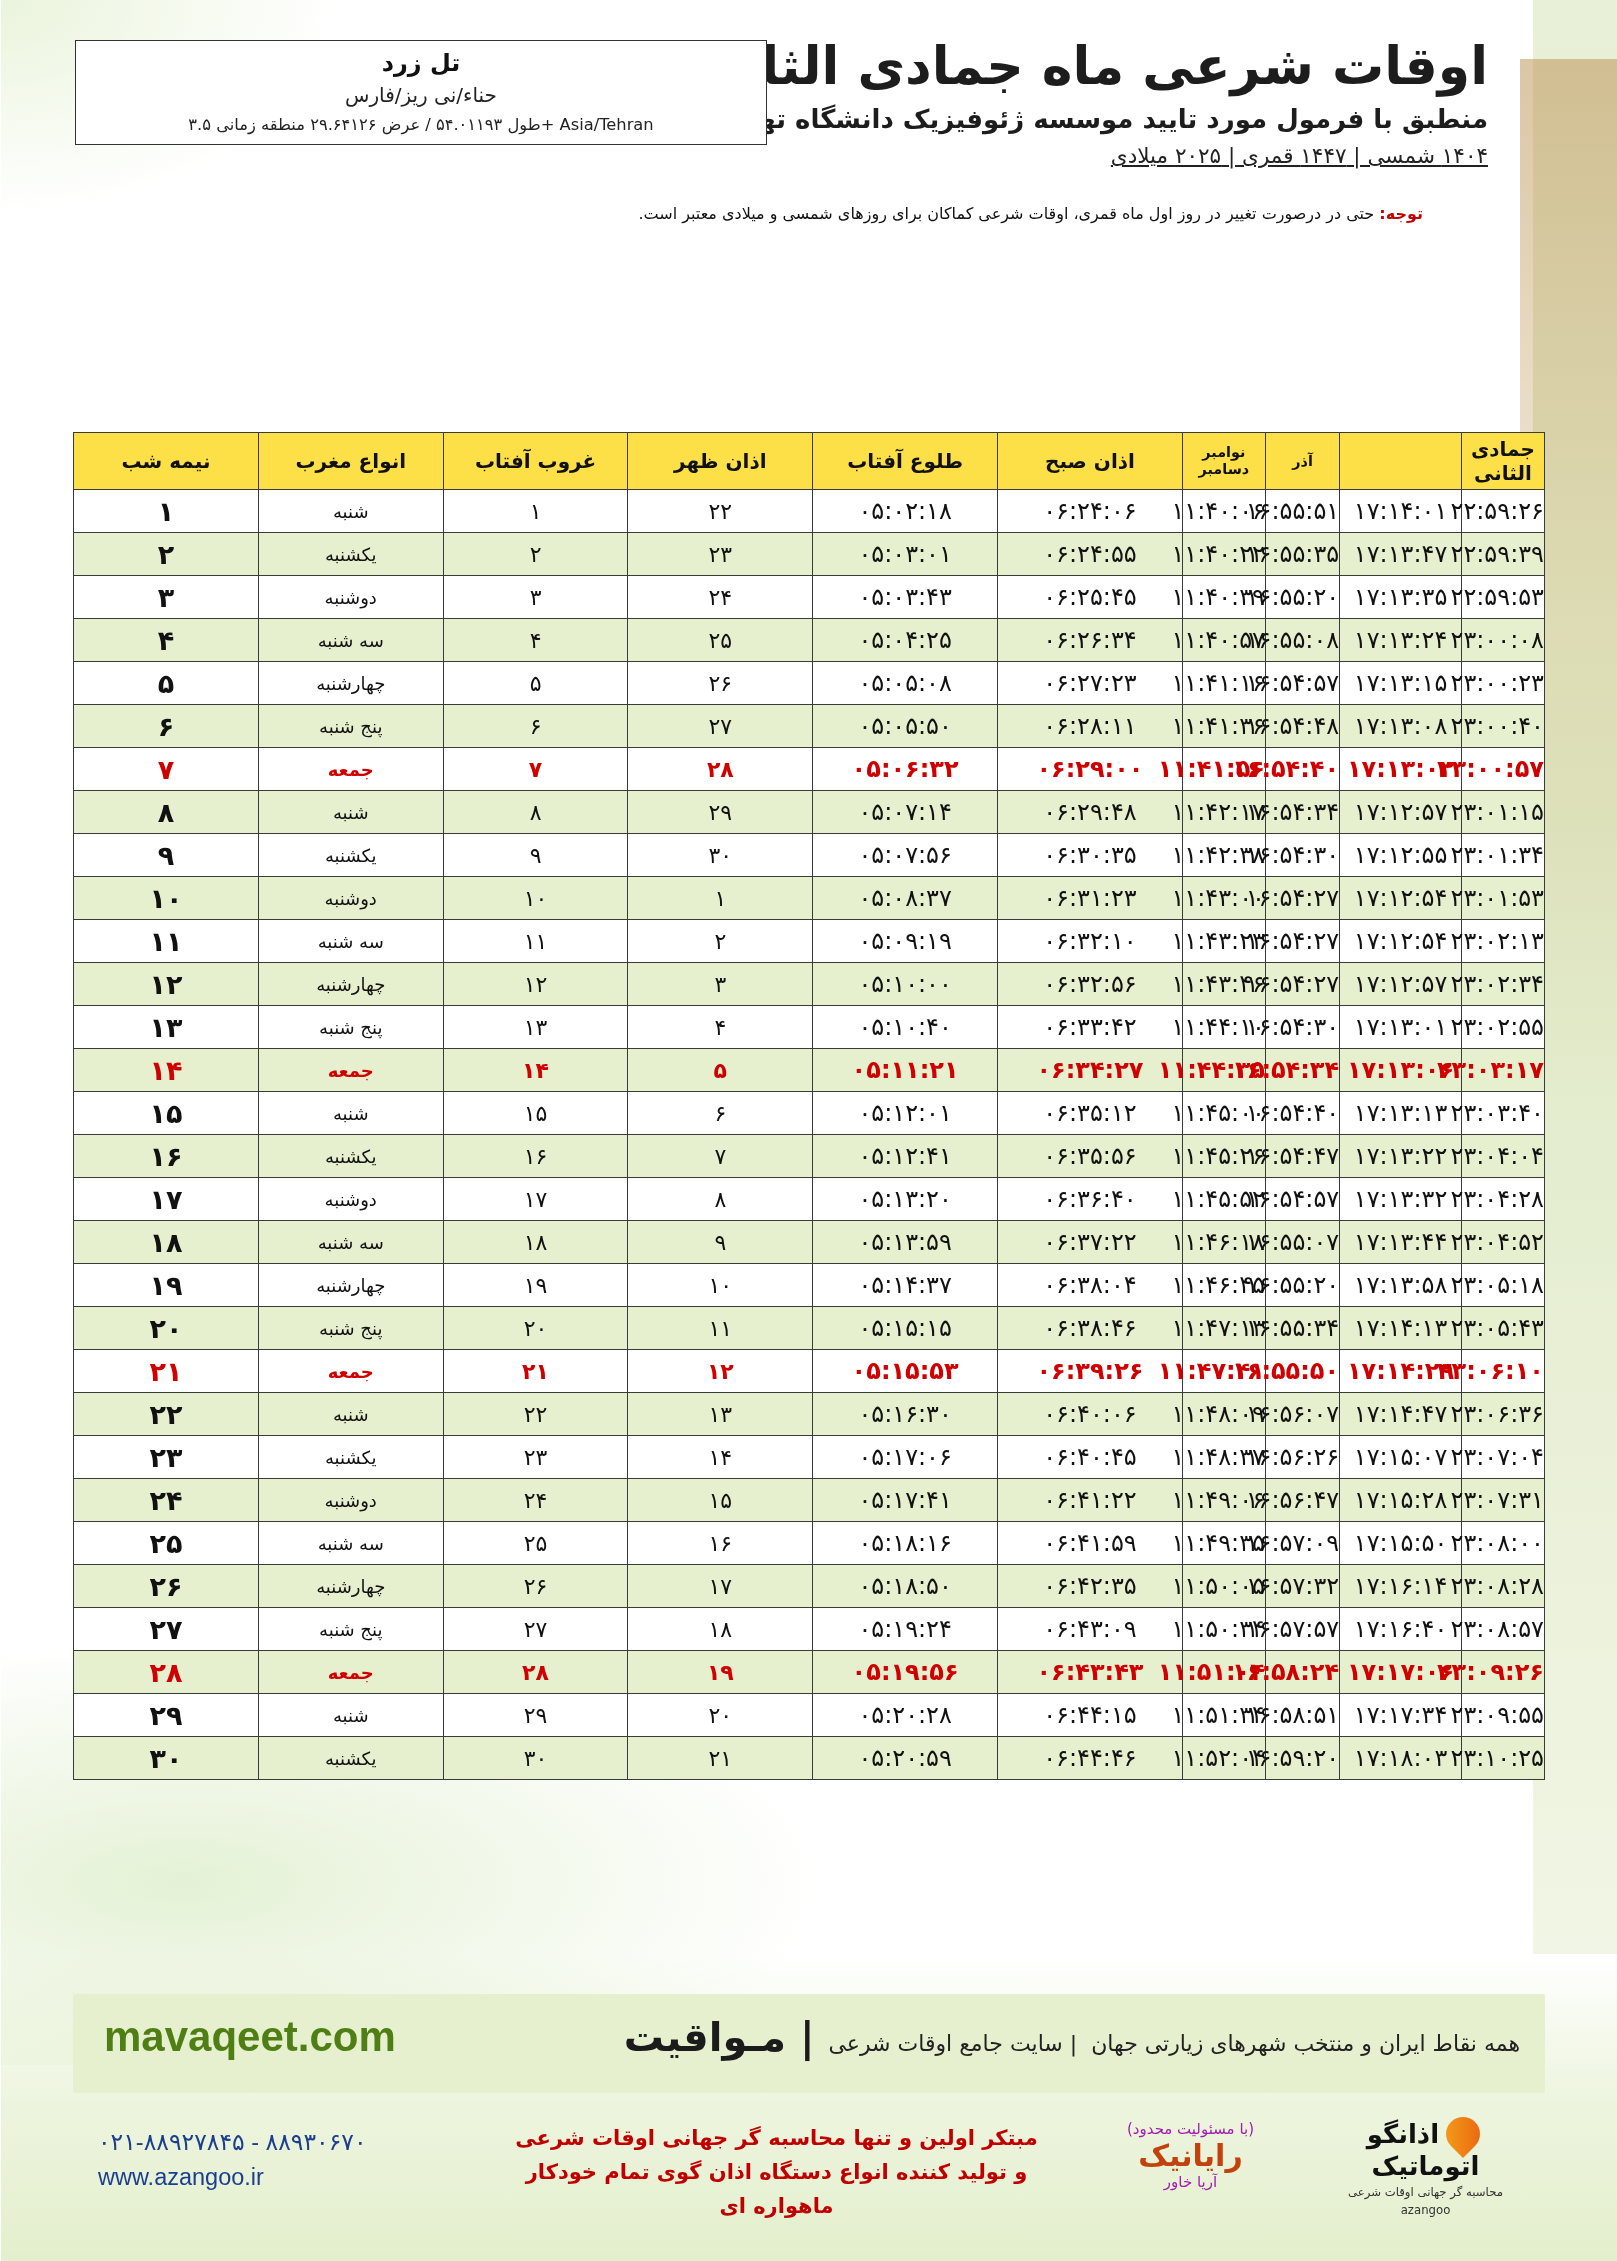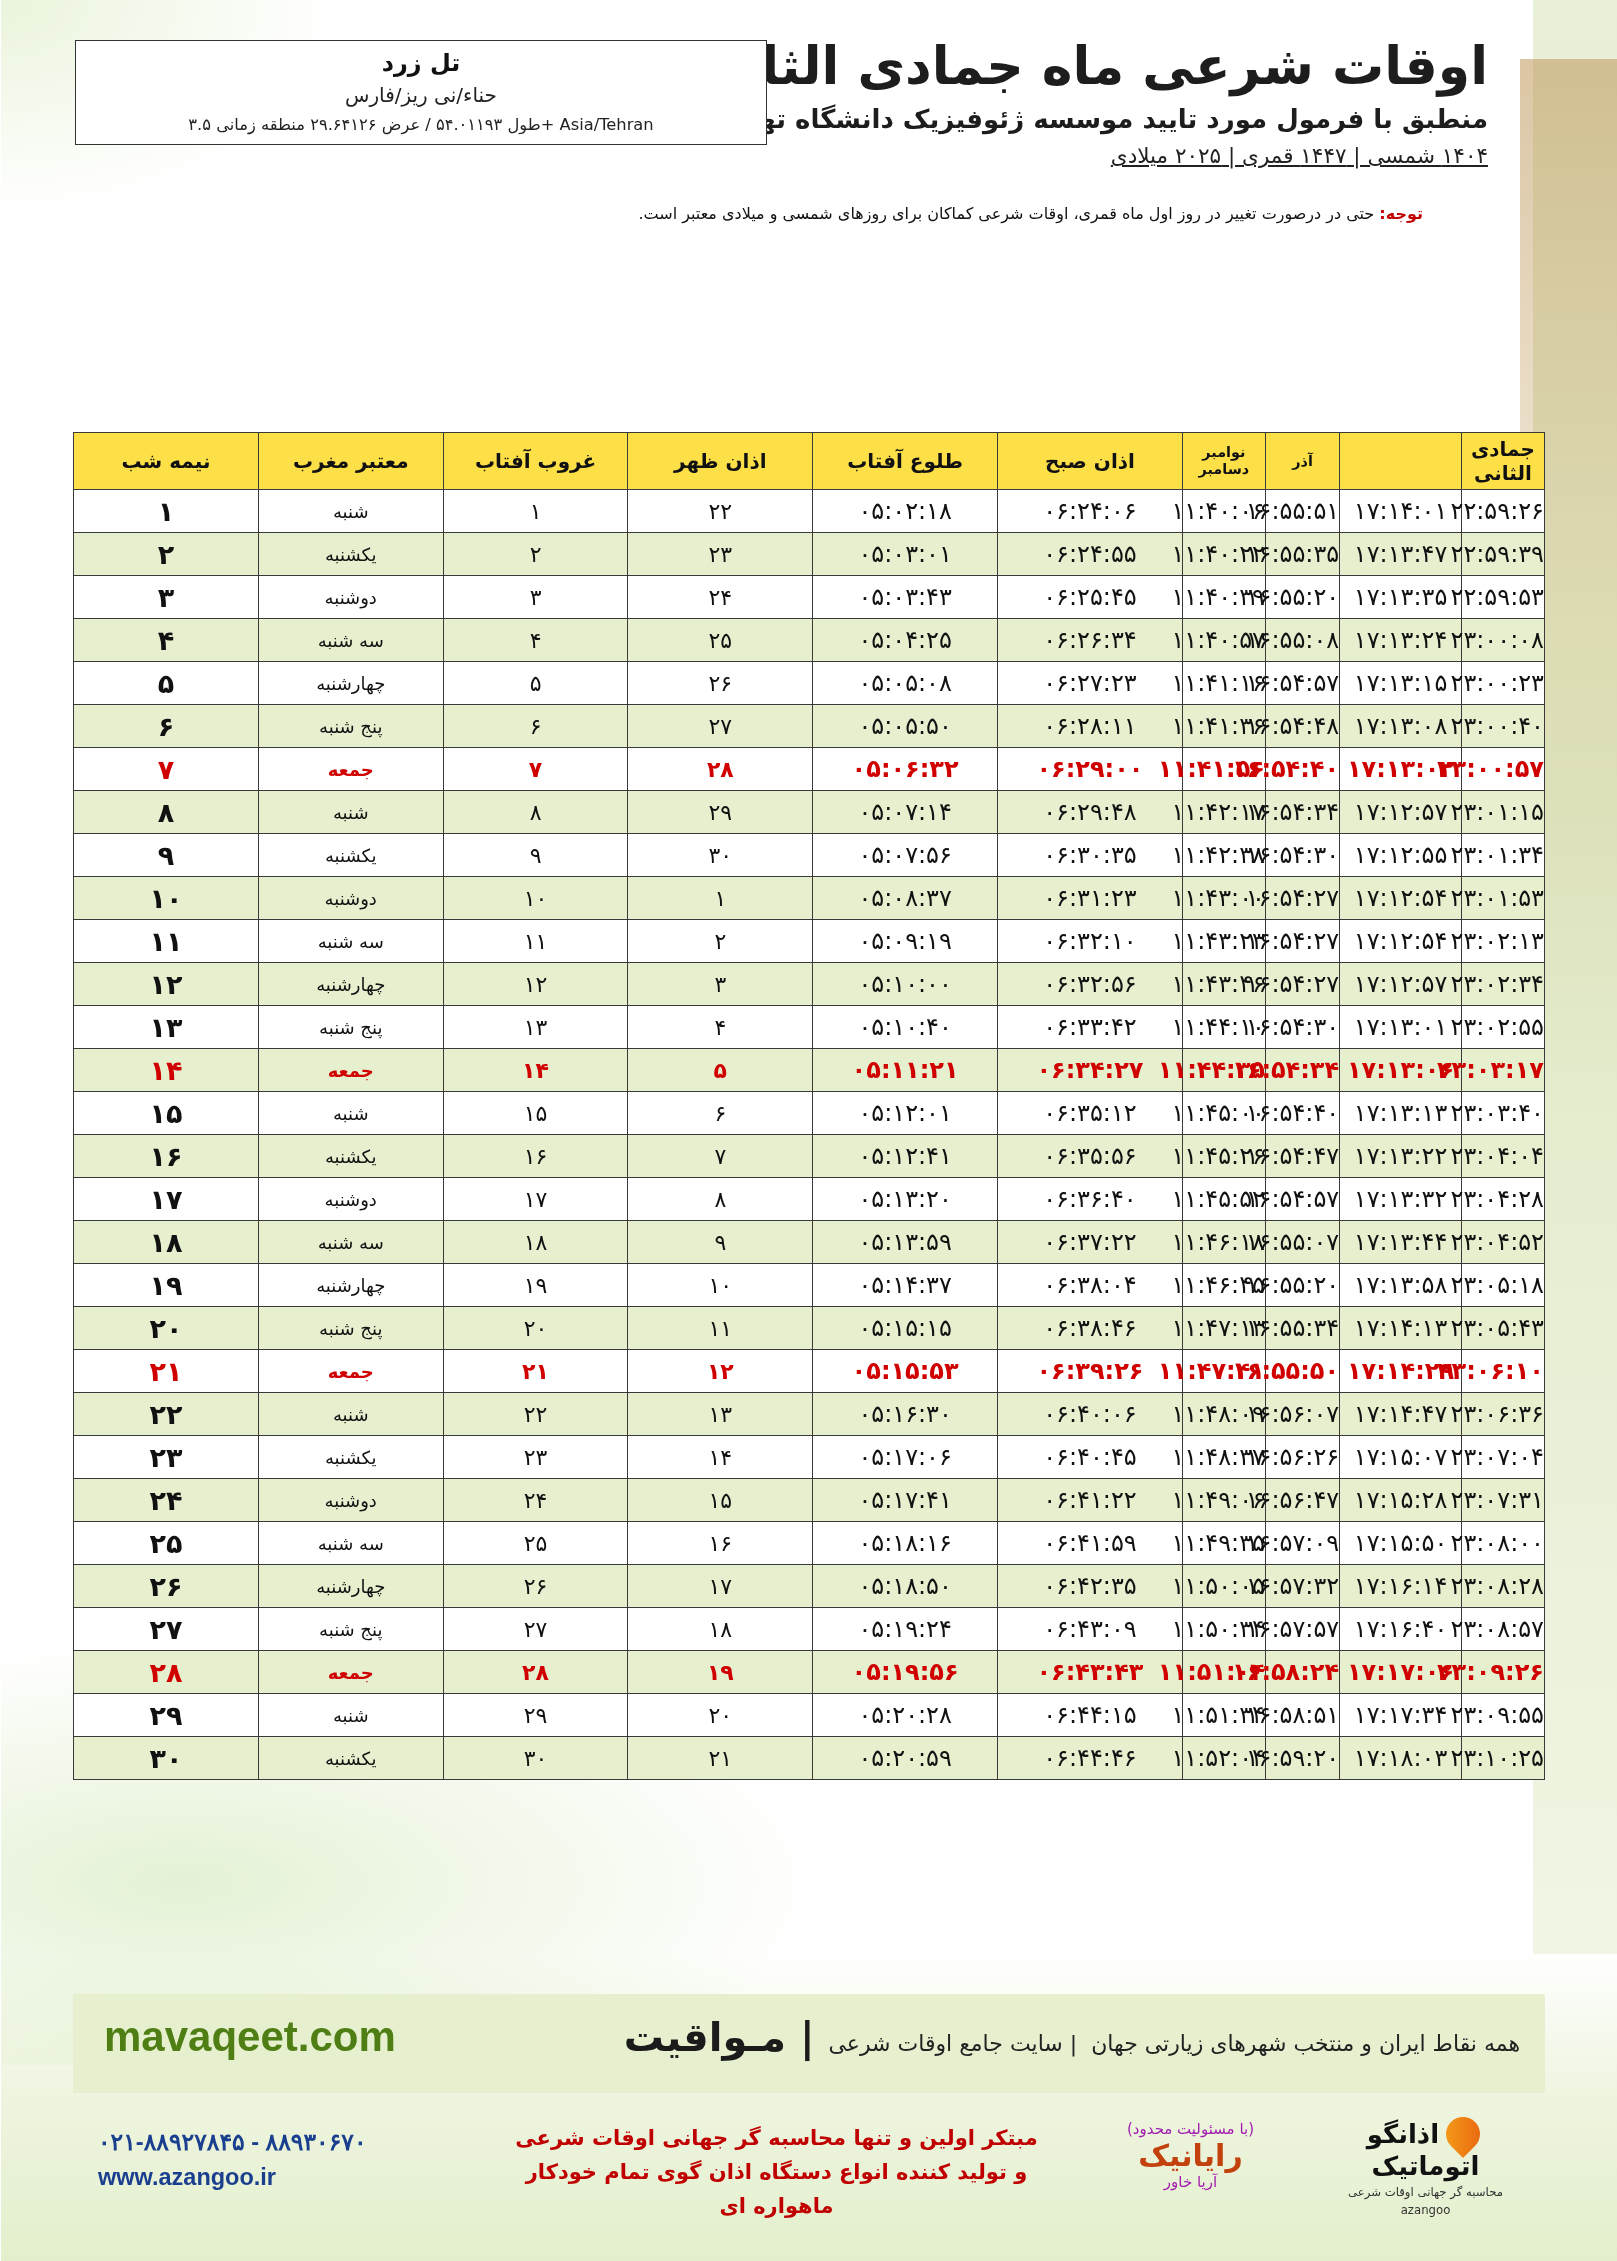--- a/index.html
+++ b/index.html
@@ -112,21 +112,21 @@
   }
   .brand-right .thin{font-size:22px;font-weight:normal;color:#222;}
   .site-left{
     position:absolute;left:104px;top:33px;
     font-size:42px;color:#4f7f14;font-weight:bold;direction:ltr;
     font-family:"Liberation Sans", sans-serif;
   }
   .footer-bottom{position:absolute;left:0;top:128px;width:1618px;height:144px;}
   .phone-block{
     position:absolute;left:98px;top:17px;text-align:left;direction:ltr;
-    font-size:23.5px;color:#1b3f8f;font-weight:bold;line-height:1.5;
+    font-size:23.5px;color:#1b3f8f;font-weight:normal;line-height:1.5;
     font-family:"Liberation Sans", sans-serif;
   }
   .phone-block .www{color:#1b3f8f;}
   .redtext{
     position:absolute;left:483px;top:14.4px;width:587px;text-align:center;
     font-size:21px;color:#c00000;font-weight:bold;line-height:1.6;direction:rtl;
   }
   .logo-rayanic{
     position:absolute;left:1083px;top:11.7px;width:215px;text-align:center;direction:rtl;
   }
@@ -188,21 +188,21 @@
     <thead>
       <tr>
         <th>جمادی الثانی</th>
         <th></th>
         <th class="small">آذر</th>
         <th class="small">نوامبر دسامبر</th>
         <th>اذان صبح</th>
         <th>طلوع آفتاب</th>
         <th>اذان ظهر</th>
         <th>غروب آفتاب</th>
-        <th>معتبر مغرب</th>
+        <th>انواع مغرب</th>
         <th>نیمه شب</th>
       </tr>
     </thead>
     <tbody id="tbody">
         <tr>
           <td>۲۲:۵۹:۲۶</td>
           <td>۱۷:۱۴:۰۱</td>
           <td>۱۶:۵۵:۵۱</td>
           <td>۱۱:۴۰:۰۶</td>
           <td>۰۶:۲۴:۰۶</td>

